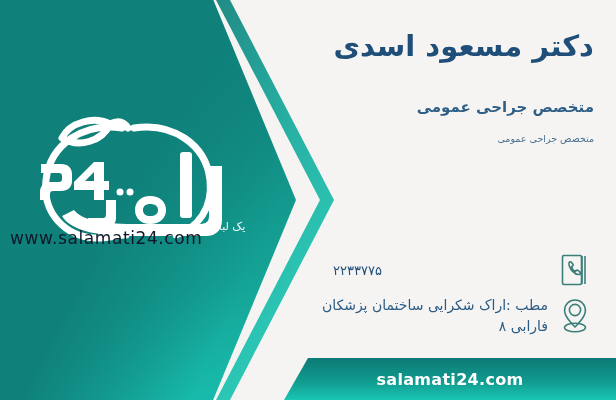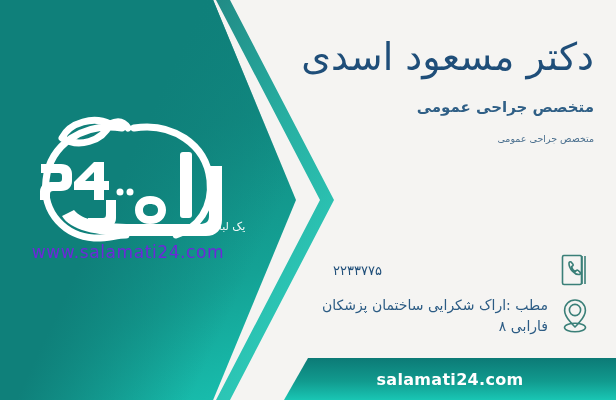--- a/index.html
+++ b/index.html
@@ -52,45 +52,45 @@
     left:10px;top:104px;
     width:236px;height:176px;
     z-index:5;
   }
   .logo-mark{
     position:absolute;left:0;top:0;width:236px;height:140px;
   }
   .logo-mark svg{display:block;}
   .logo-url{
     position:absolute;
-    left:0;top:138px;
+    left:0;top:124px;
     width:236px;
-    text-align:center;
-    color:#6d28d9;
+    text-align:left;
+    color:#0f172a;
     font-size:17px;
     letter-spacing:0.6px;
     font-family:"DejaVu Sans","Liberation Sans",sans-serif;
     direction:ltr;
   }
 
   
   .content{
     position:absolute;
     left:310px;top:0;
     width:290px;height:400px;
     z-index:4;
     text-align:right;
   }
   .doc-name{
     position:absolute;
-    right:6px;top:34px;
+    right:6px;top:28px;
     width:280px;
     color:#1f4e79;
-    font-size:38px;
-    font-weight:normal;
+    font-size:29px;
+    font-weight:bold;
     line-height:1.25;
     white-space:nowrap;
   }
   .doc-specialty{
     position:absolute;
     right:6px;top:98px;
     width:280px;
     color:#2f5f86;
     font-size:15px;
     font-weight:bold;

